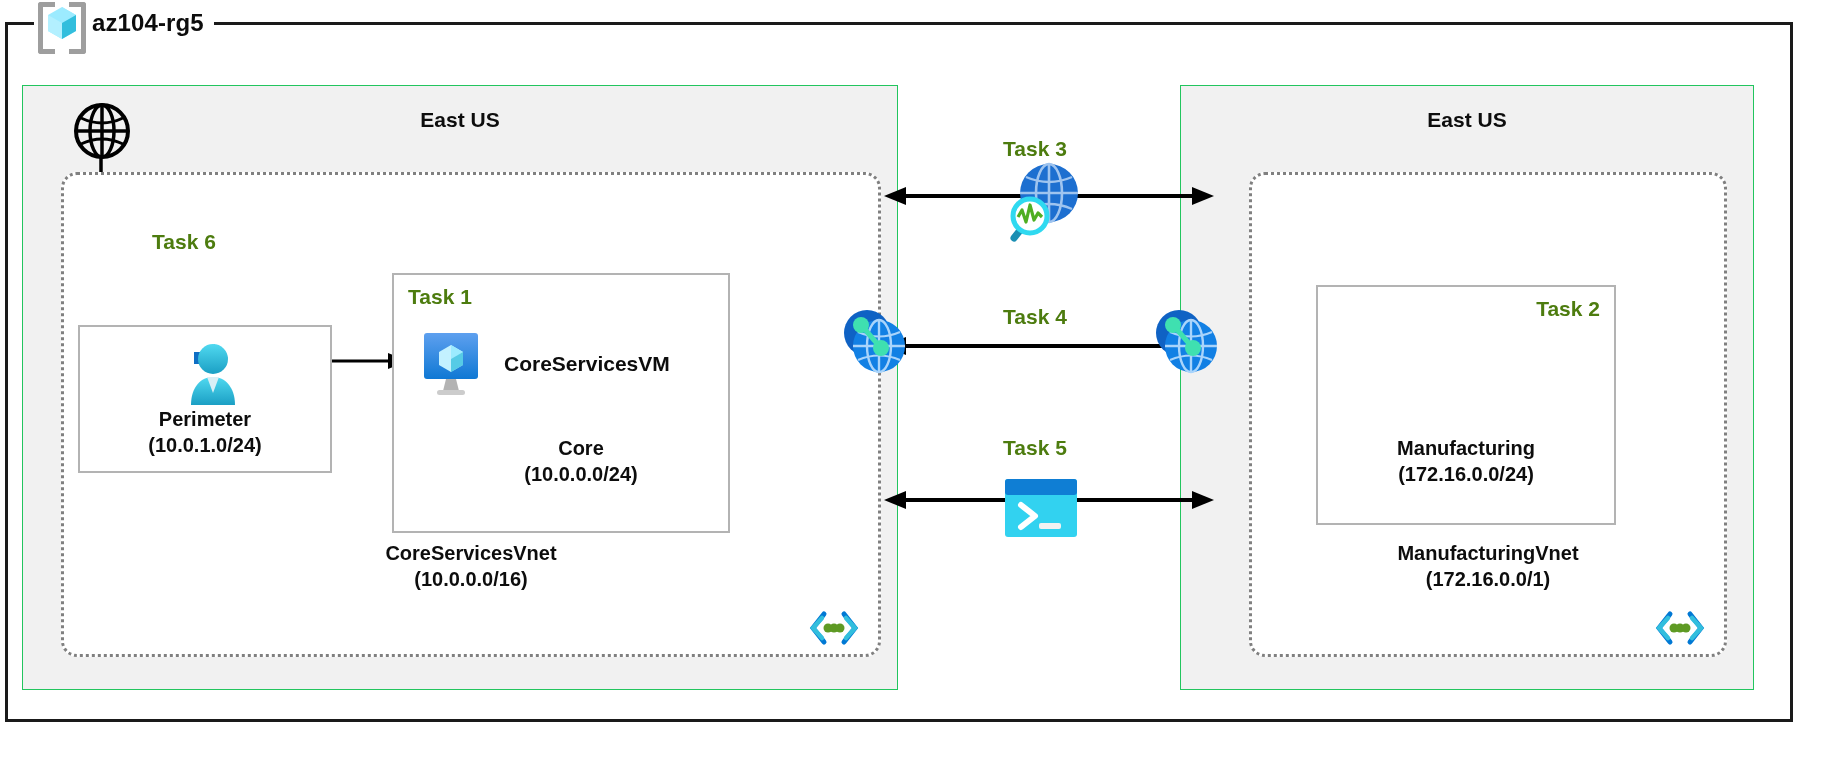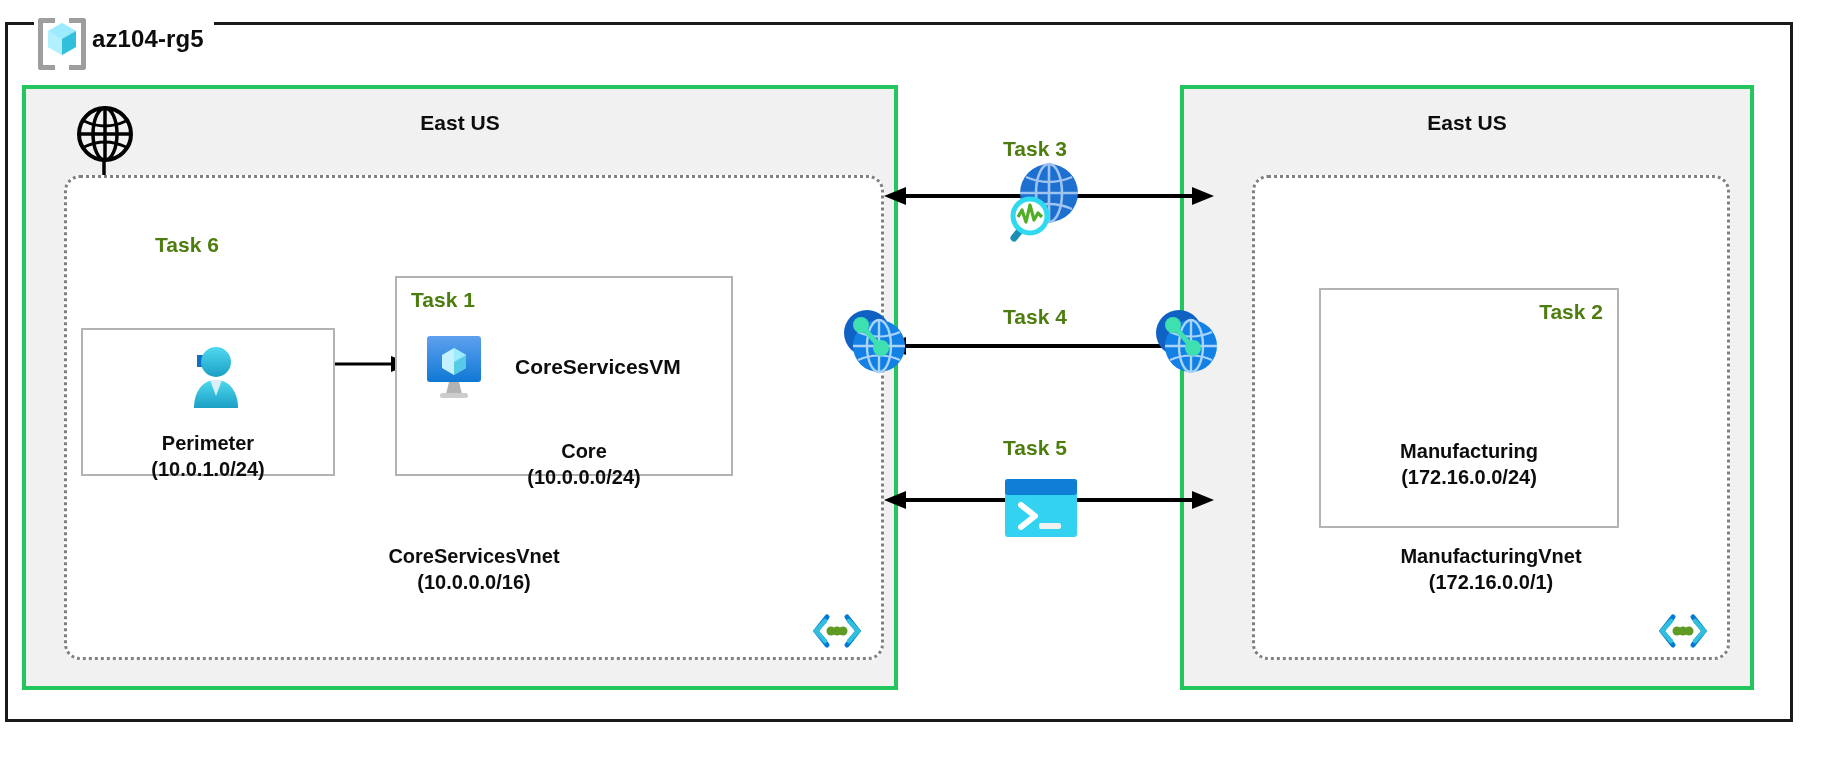--- a/index.html
+++ b/index.html
@@ -3,31 +3,31 @@
 <meta charset="utf-8">
 <style>
   html,body{margin:0;padding:0;background:#ffffff;}
   body{font-family:"Liberation Sans",sans-serif;}
   #stage{position:relative;width:1828px;height:759px;background:#ffffff;overflow:hidden;}
 
   
   .rg-frame{position:absolute;left:5px;top:22px;width:1788px;height:700px;
             border:3px solid #1a1a1a;box-sizing:border-box;background:transparent;}
   .rg-label{position:absolute;left:34px;top:0px;height:46px;display:flex;align-items:center;
-            gap:6px;background:#ffffff;padding:16px 10px 0 4px;z-index:6;}
+            gap:6px;background:#ffffff;padding:0 10px 0 4px;z-index:6;}
   .rg-title{font-size:24px;font-weight:bold;color:#0d0d0d;letter-spacing:.1px;}
 
   
   .rg-icon{position:relative;width:48px;height:48px;flex:0 0 48px;}
   .rg-icon .brk{position:absolute;top:3px;width:12px;height:42px;border:5px solid #9e9e9e;}
   .rg-icon .brk.l{left:0;border-right:none;border-top-left-radius:3px;border-bottom-left-radius:3px;}
   .rg-icon .brk.r{right:0;border-left:none;border-top-right-radius:3px;border-bottom-right-radius:3px;}
 
   
-  .region{position:absolute;background:#f1f1f1;border:4px solid #22c55e;box-sizing:border-box;}
+  .region{position:absolute;background:#f1f1f1;border:1px solid #22c55e;box-sizing:border-box;}
   .region-title{position:absolute;left:0;right:0;top:22px;text-align:center;
                 font-size:21px;font-weight:bold;color:#0d0d0d;}
   #region-left{left:22px;top:85px;width:876px;height:605px;}
   #region-right{left:1180px;top:85px;width:574px;height:605px;}
 
   
   .vnet{position:absolute;background:#ffffff;border:3px dotted #808080;border-radius:16px;
         box-sizing:border-box;}
   #vnet-core{left:38px;top:86px;width:820px;height:485px;}
   #vnet-manu{left:68px;top:86px;width:478px;height:485px;}
@@ -35,36 +35,36 @@
              font-weight:bold;color:#0d0d0d;line-height:1.3;}
   #vnet-core .vnet-name{bottom:62px;margin-top:33px;}
   #vnet-manu .vnet-name{bottom:62px;}
 
   
   .subnet-glyph{position:absolute;right:18px;bottom:6px;width:52px;height:40px;}
 
   
   .subnet{position:absolute;background:#ffffff;border:2px solid #b3b3b3;box-sizing:border-box;}
   #subnet-perimeter{left:14px;top:150px;width:254px;height:148px;}
-  #subnet-core{left:328px;top:98px;width:338px;height:200px;}
+  #subnet-core{left:328px;top:98px;width:338px;height:260px;}
   #subnet-manufacturing{left:64px;top:110px;width:300px;height:240px;}
 
   .subnet-caption{position:absolute;left:0;right:0;text-align:center;font-size:20px;
                   font-weight:bold;color:#0d0d0d;line-height:1.32;}
 
   
   .task{position:absolute;font-size:21px;font-weight:bold;color:#4d7c0f;white-space:nowrap;}
 
   
-  .vm-row{position:absolute;display:flex;align-items:center;gap:30px;}
+  .vm-row{position:absolute;display:flex;align-items:center;gap:22px;}
   .vm-name{font-size:21px;font-weight:bold;color:#0d0d0d;white-space:nowrap;}
 
   
   .peri-icon-wrap{position:absolute;left:50%;transform:translateX(-50%);top:10px;}
-  .peri-caption{position:absolute;left:0;right:0;top:100px;text-align:center;}
+  .peri-caption{position:absolute;left:0;right:0;top:79px;text-align:center;}
 
   
   .conn{position:absolute;}
   svg{display:block;overflow:visible;}
 
   
   .float-icon{position:absolute;}
 </style>
 </head>
 <body>

